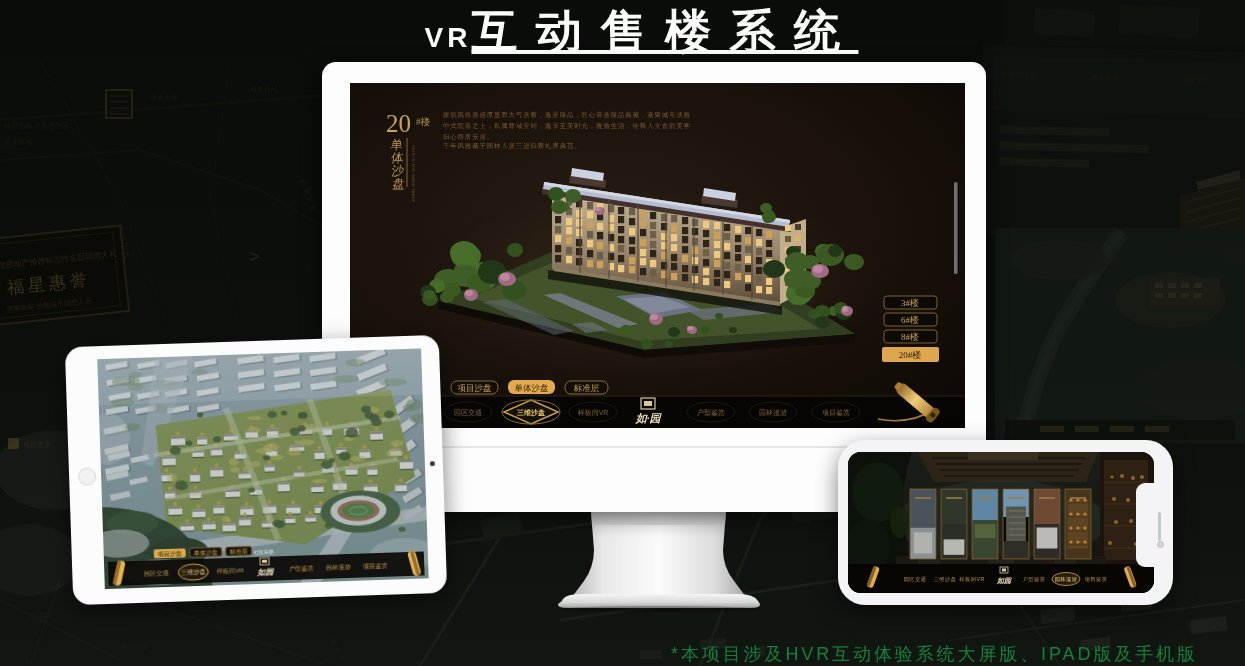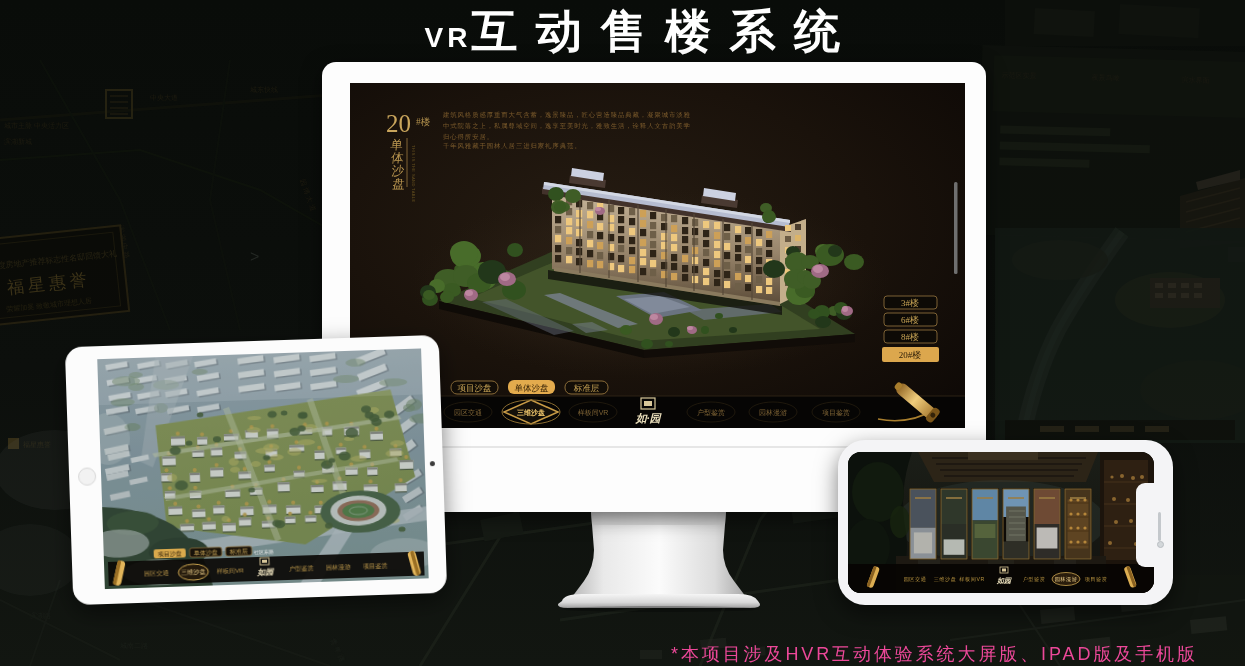--- a/index.html
+++ b/index.html
@@ -154,21 +154,21 @@
     <path d="M950,640 L1245,600 M1000,575 L1060,666" stroke="#2a3026" stroke-width="2" opacity="0.8"></path>
   </g>
 
   <ellipse cx="55" cy="470" rx="60" ry="40" fill="#aab4ae" opacity="0.10"></ellipse>
   <ellipse cx="30" cy="560" rx="50" ry="36" fill="#aab4ae" opacity="0.08"></ellipse>
   </g>
 </svg>
 </div>
 
 <div class="abs" style="left:19px;top:1px;width:1245px;text-align:center;color:#fff;
-     font-size:46px;font-weight:bold;letter-spacing:18.5px;"><span style="font-size:28px;letter-spacing:4px;">VR</span><span style="">互动售楼系统</span></div>
+     font-size:46px;font-weight:bold;letter-spacing:18.5px;"><span style="font-size:28px;letter-spacing:4px;">VR</span><span style="text-decoration:underline;">互动售楼系统</span></div>
 
 <svg class="abs" style="left:540px;top:505px;" width="240" height="115" viewBox="0 0 240 115">
   <defs>
     <linearGradient id="standg" x1="0" y1="0" x2="1" y2="0">
       <stop offset="0" stop-color="#b9b9b9"></stop>
         <stop offset="0.18" stop-color="#e9e9e9"></stop>
       <stop offset="0.5" stop-color="#fbfbfb"></stop>
         <stop offset="0.82" stop-color="#dcdcdc"></stop>
       <stop offset="1" stop-color="#a9a9a9"></stop>
     </linearGradient>
@@ -1156,13 +1156,13 @@
   </svg>
   </div>
 
   <div class="abs" style="left:298px;top:43px;width:22px;height:84px;background:#f4f4f6;border-radius:9px 0 0 9px;"></div>
 
   <div class="abs" style="left:320px;top:72px;width:3px;height:29px;border-radius:2px;background:#c4c8cc;"></div>
 
   <div class="abs" style="left:319px;top:101px;width:7px;height:7px;border-radius:50%;background:#d3d7da;border:1px solid #b9bec2;box-sizing:border-box;"></div>
 </div>
 
-<div class="abs" style="left:671px;top:642px;color:#ec4899;font-size:18px;letter-spacing:2.9px;">*本项目涉及HVR互动体验系统大屏版、IPAD版及手机版</div>
+<div class="abs" style="left:671px;top:642px;color:#15803d;font-size:18px;letter-spacing:2.9px;">*本项目涉及HVR互动体验系统大屏版、IPAD版及手机版</div>
 
 </body></html>

